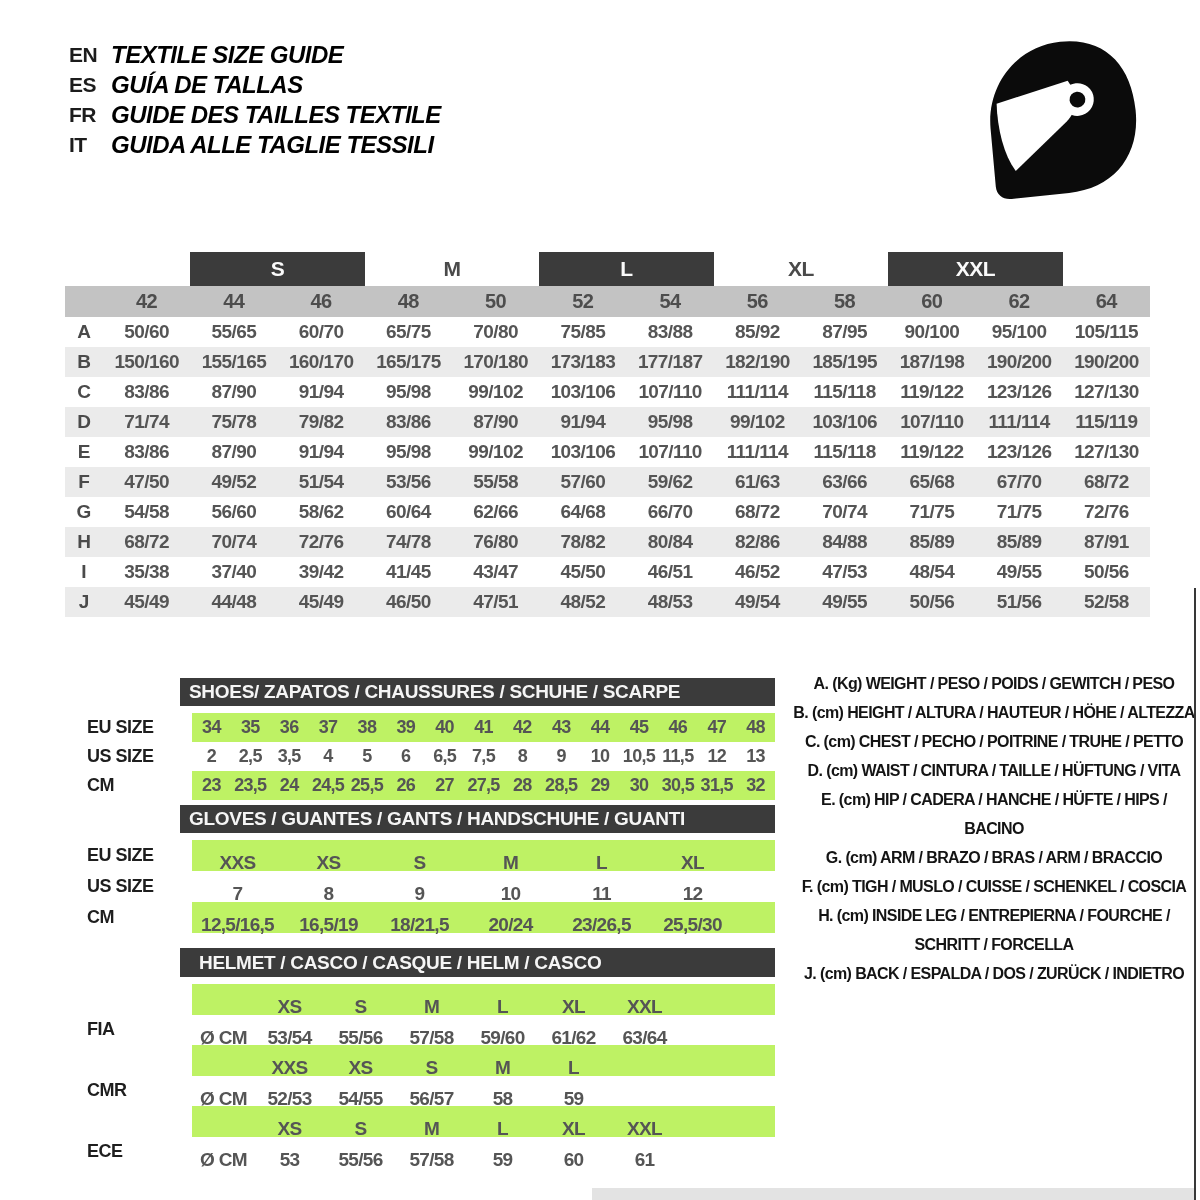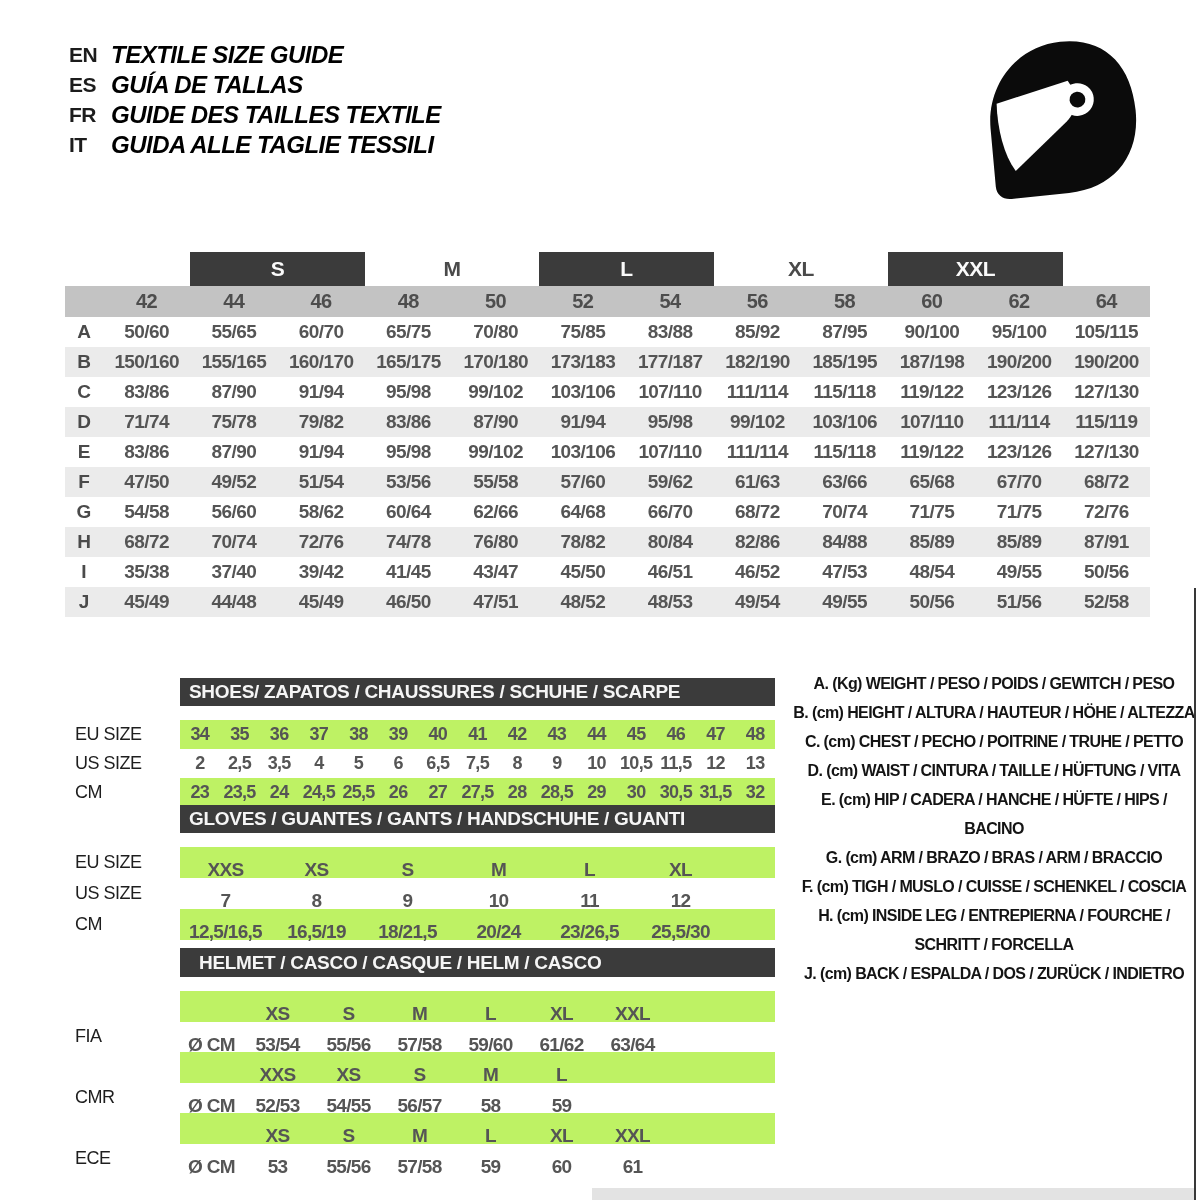--- a/index.html
+++ b/index.html
@@ -32,24 +32,24 @@
   .num-cell,.tcell{display:flex;align-items:center;justify-content:center;
         font-size:19px;font-weight:bold;color:#555;letter-spacing:-0.6px;}
   .num-cell{font-size:20px;color:#4d4d4d;}
   .rletter{display:flex;align-items:center;justify-content:center;
         font-size:19px;font-weight:bold;color:#4a4a4a;}
 
   
   .section{position:absolute;left:75px;width:700px;}
   .sec-title{margin-left:105px;width:595px;height:28px;background:#3b3b3b;
         color:#f5f5f5;font-size:19px;font-weight:bold;display:flex;align-items:center;
-        padding-left:9px;box-sizing:border-box;letter-spacing:-0.3px;margin-bottom:14px;}
+        padding-left:9px;box-sizing:border-box;letter-spacing:-0.3px;margin-bottom:7px;}
   .srow{display:flex;}
   .rlabel{width:105px;display:flex;align-items:center;
-        font-size:18px;font-weight:normal;color:#1e1e1e;letter-spacing:-0.5px;}
+        font-size:18px;font-weight:bold;color:#1e1e1e;letter-spacing:-0.5px;margin-left:12px;}
   .cells{flex:1;display:grid;}
   .cells.stripe{background:#bef264;}
   .cells15{grid-template-columns:repeat(15,1fr);}
   .cells6{grid-template-columns:repeat(6,91px) 1fr;}
   .helmetcols{grid-template-columns:62px repeat(6,71px) 1fr;}
   .scell{display:flex;align-items:center;justify-content:center;
         font-size:18px;font-weight:bold;color:#555;letter-spacing:-0.7px;}
   .gcell{font-size:19px;margin-top:12px;}
   .unit-cell{justify-content:flex-start;padding-left:8px;}
   .shoes .srow{height:29px;}

